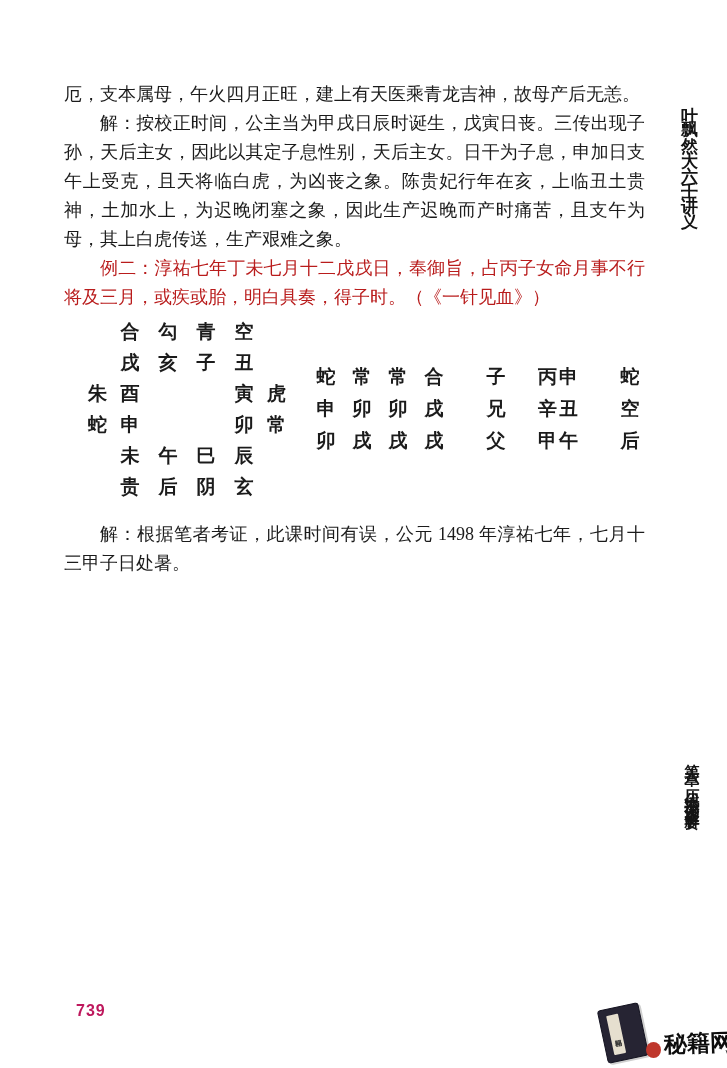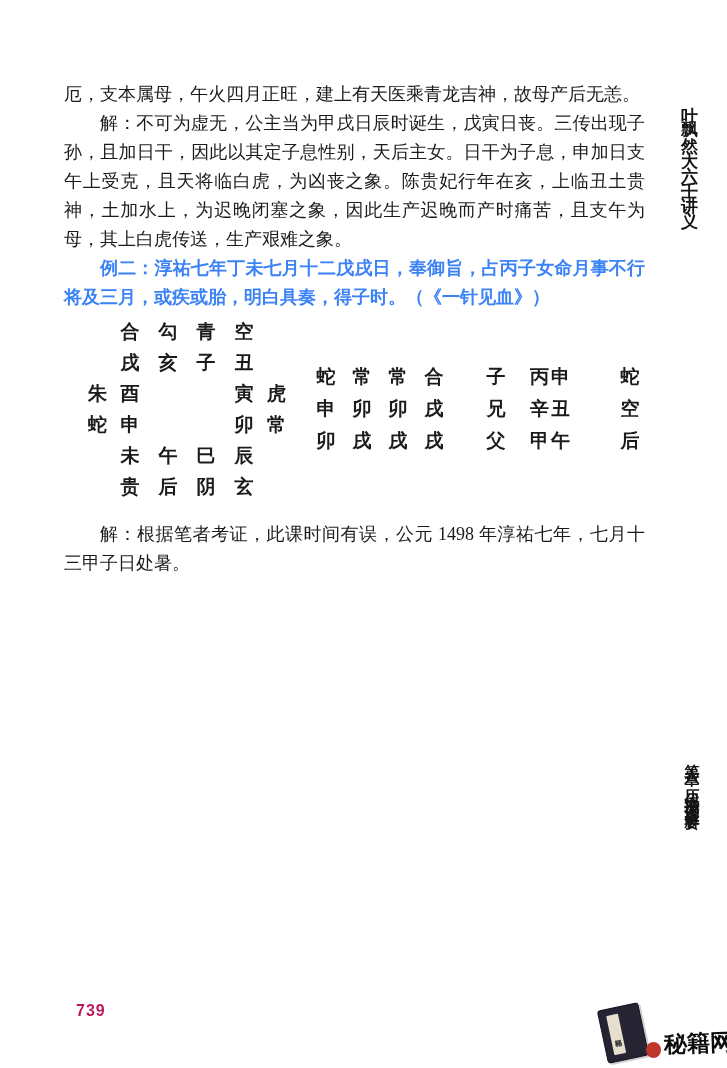--- a/index.html
+++ b/index.html
@@ -13,40 +13,40 @@
     color:#1b1b1b;
   }
   
   .text-col {
     position:absolute; left:64px; top:80px; width:581px;
     font-size:18px; line-height:29px;
     text-align:justify;
   }
   .para { margin:0; }
   .para.indent { text-indent:2em; }
-  .para.bold { font-weight:bold; color:#3b82f6; }
+  .para.bold { font-weight:normal; color:#b91c1c; }
 
   
   .chart {
     display:flex; align-items:flex-start;
     height:192px; margin:4px 0 12px;
     font-weight:bold; font-size:19px; line-height:1;
     text-align:left; text-indent:0;
   }
   .plate { margin-left:20px; }
   .p-row { display:flex; height:31px; align-items:center; }
   .p-outer { width:27px; text-align:center; }
   .p-cell  { width:38px; text-align:center; }
   .right-chart { margin-left:18px; margin-top:44px; }
   .lt-row { display:flex; height:32px; align-items:center; }
   .lc   { width:36px; text-align:center; }
   .sp1  { width:26px; }
   .kin  { width:36px; text-align:center; }
   .sp2  { width:16px; }
-  .pillar { width:58px; letter-spacing:2px; }
+  .pillar { width:58px; text-align:center; letter-spacing:2px; }
   .sp3  { width:24px; }
   .gen  { width:36px; text-align:center; }
 
   
   .page-number {
     position:absolute; left:76px; width:581px; top:1002px;
     text-align:left; font-family:"Liberation Sans","DejaVu Sans",sans-serif;
     font-size:16px; font-weight:bold; letter-spacing:1px; color:#be185d;
   }
 
@@ -87,21 +87,21 @@
     white-space:nowrap;
   }
 </style>
 </head>
 <body>
 
 <div class="page">
 
   <div class="text-col">
     <p class="para">厄，支本属母，午火四月正旺，建上有天医乘青龙吉神，故母产后无恙。</p>
-    <p class="para indent">解：不可为虚无，公主当为甲戌日辰时诞生，戊寅日丧。三传出现子孙，且加日干，因此以其定子息性别，天后主女。日干为子息，申加日支午上受克，且天将临白虎，为凶丧之象。陈贵妃行年在亥，上临丑土贵神，土加水上，为迟晚闭塞之象，因此生产迟晚而产时痛苦，且支午为母，其上白虎传送，生产艰难之象。</p>
+    <p class="para indent">解：按校正时间，公主当为甲戌日辰时诞生，戊寅日丧。三传出现子孙，天后主女，因此以其定子息性别，天后主女。日干为子息，申加日支午上受克，且天将临白虎，为凶丧之象。陈贵妃行年在亥，上临丑土贵神，土加水上，为迟晚闭塞之象，因此生产迟晚而产时痛苦，且支午为母，其上白虎传送，生产艰难之象。</p>
     <p class="para indent bold">例二：淳祐七年丁未七月十二戊戌日，奉御旨，占丙子女命月事不行将及三月，或疾或胎，明白具奏，得子时。（《一针见血》）</p>
 
     <div class="chart">
       <div class="plate">
         <div class="p-row">
           <span class="p-outer"></span>
           <span class="p-cell">合</span>
           <span class="p-cell">勾</span>
           <span class="p-cell">青</span>
           <span class="p-cell">空</span>

